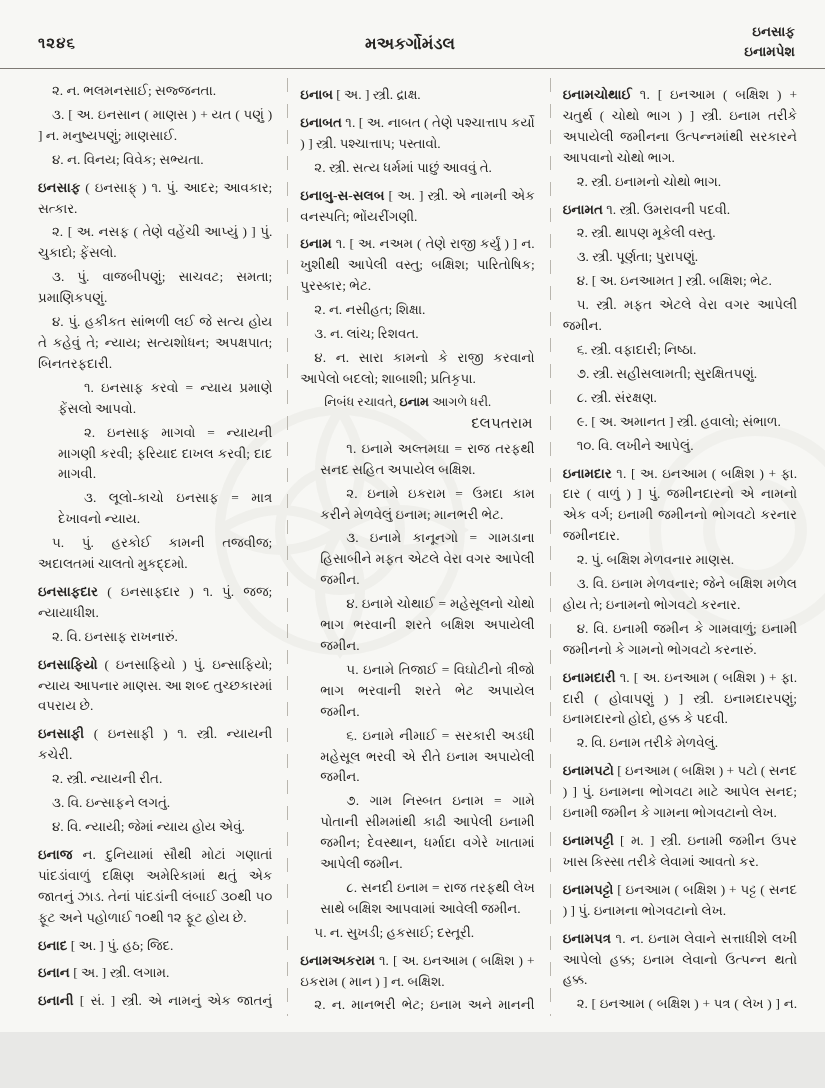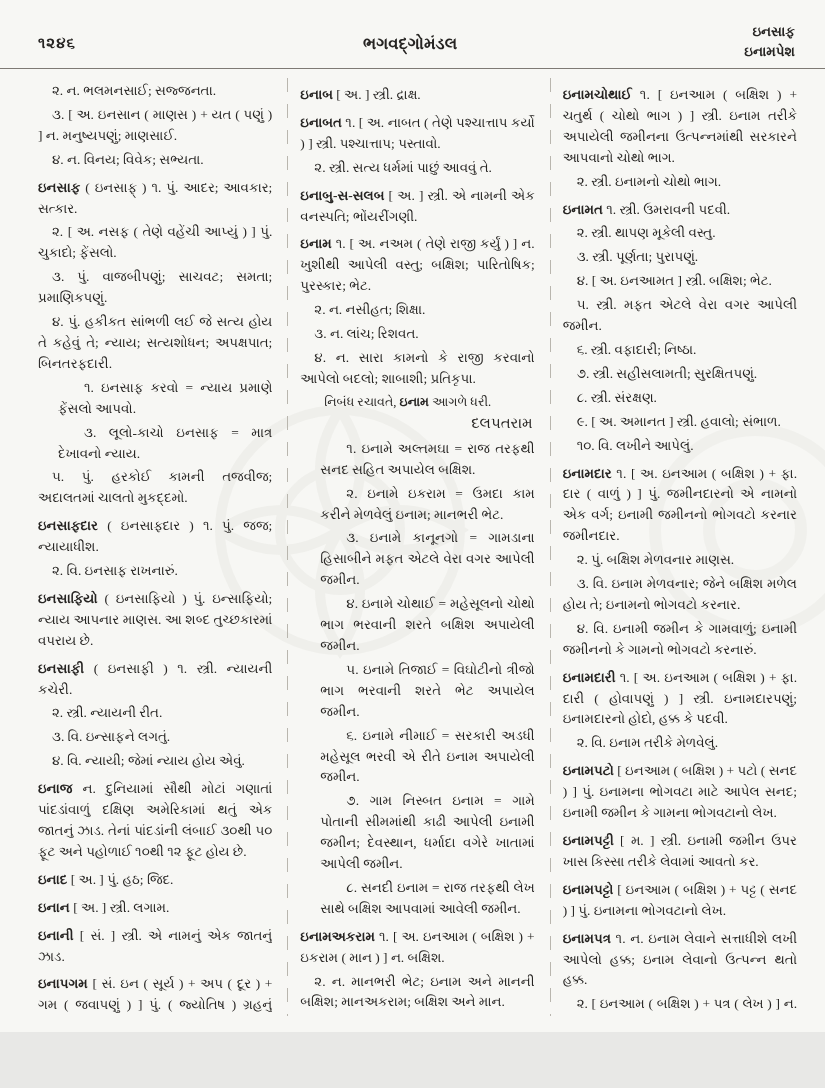--- a/index.html
+++ b/index.html
@@ -71,38 +71,39 @@
   </svg>
   <svg id="watermark2" width="260" height="260" viewBox="0 0 260 260">
     <g fill="none" stroke="#6b6a55" stroke-width="12">
       <circle cx="130" cy="130" r="100"></circle>
       <circle cx="130" cy="130" r="46"></circle>
     </g>
   </svg>
 
   <div id="header">
     <span class="pageno">૧૨૪૬</span>
-    <span class="booktitle">ભગવદ્ગોમંડલ</span>
+    <span class="booktitle">મઅકર્ગોમંડલ</span>
     <span class="guidewords">
       <span>ઇનસાફ</span><br>
       <span>ઇનામપેશ</span>
     </span>
   </div>
   <div id="header-rule"></div>
 
   <div id="columns">
     <div class="col">
         <p class="para sense"><span>૨. ન. ભલમનસાઈ; સજ્જનતા.</span></p>
         <p class="para sense"><span>૩. [ અ. ઇનસાન ( માણસ ) + યત ( પણું ) ] ન. મનુષ્યપણું; માણસાઈ.</span></p>
         <p class="para sense"><span>૪. ન. વિનય; વિવેક; સભ્યતા.</span></p>
         <p class="para entry"><span class="hw">ઇનસાફ</span><span> ( ઇનસાફ્ ) ૧. પું. આદર; આવકાર; સત્કાર.</span></p>
         <p class="para sense"><span>૨. [ અ. નસફ ( તેણે વહેંચી આપ્યું ) ] પું. ચુકાદો; ફેંસલો.</span></p>
         <p class="para sense"><span>૩. પું. વાજબીપણું; સાચવટ; સમતા; પ્રમાણિકપણું.</span></p>
         <p class="para sense"><span>૪. પું. હકીકત સાંભળી લઈ જે સત્ય હોય તે કહેવું તે; ન્યાય; સત્યશોધન; અપક્ષપાત; બિનતરફદારી.</span></p>
         <p class="para idiom"><span>૧. ઇનસાફ કરવો = ન્યાય પ્રમાણે ફેંસલો આપવો.</span></p>
+        <p class="para idiom"><span>૨. ઇનસાફ માગવો = ન્યાયની માગણી કરવી; ફરિયાદ દાખલ કરવી; દાદ માગવી.</span></p>
         <p class="para idiom"><span>૩. લૂલો-કાચો ઇનસાફ = માત્ર દેખાવનો ન્યાય.</span></p>
         <p class="para sense"><span>૫. પું. હરકોઈ કામની તજવીજ; અદાલતમાં ચાલતો મુકદ્દમો.</span></p>
         <p class="para entry"><span class="hw">ઇનસાફદાર</span><span> ( ઇનસાફ્દાર ) ૧. પું. જજ; ન્યાયાધીશ.</span></p>
         <p class="para sense"><span>૨. વિ. ઇનસાફ રાખનારું.</span></p>
         <p class="para entry"><span class="hw">ઇનસાફિયો</span><span> ( ઇનસાફિયો ) પું. ઇન્સાફિયો; ન્યાય આપનાર માણસ. આ શબ્દ તુચ્છકારમાં વપરાય છે.</span></p>
         <p class="para entry"><span class="hw">ઇનસાફી</span><span> ( ઇનસાફી ) ૧. સ્ત્રી. ન્યાયની કચેરી.</span></p>
         <p class="para sense"><span>૨. સ્ત્રી. ન્યાયની રીત.</span></p>
         <p class="para sense"><span>૩. વિ. ઇન્સાફને લગતું.</span></p>
         <p class="para sense"><span>૪. વિ. ન્યાયી; જેમાં ન્યાય હોય એવું.</span></p>
         <p class="para entry"><span class="hw">ઇનાજ</span><span> ન. દુનિયામાં સૌથી મોટાં ગણાતાં પાંદડાંવાળું દક્ષિણ અમેરિકામાં થતું એક જાતનું ઝાડ. તેનાં પાંદડાંની લંબાઈ ૩૦થી ૫૦ ફૂટ અને પહોળાઈ ૧૦થી ૧૨ ફૂટ હોય છે.</span></p>
@@ -122,20 +123,21 @@
         <p class="para sense"><span>૪. ન. સારા કામનો કે રાજી કરવાનો આપેલો બદલો; શાબાશી; પ્રતિકૃપા.</span></p>
         <p class="para cite"><span>નિબંધ રચાવતે, </span><span class="hw">ઇનામ</span><span> આગળે ધરી.</span><span class="attr">દલપતરામ</span></p>
         <p class="para idiom"><span>૧. ઇનામે અલ્તમઘા = રાજ તરફથી સનદ સહિત અપાયેલ બક્ષિશ.</span></p>
         <p class="para idiom"><span>૨. ઇનામે ઇકરામ = ઉમદા કામ કરીને મેળવેલું ઇનામ; માનભરી ભેટ.</span></p>
         <p class="para idiom"><span>૩. ઇનામે કાનૂનગો = ગામડાના હિસાબીને મફત એટલે વેરા વગર આપેલી જમીન.</span></p>
         <p class="para idiom"><span>૪. ઇનામે ચોથાઈ = મહેસૂલનો ચોથો ભાગ ભરવાની શરતે બક્ષિશ અપાયેલી જમીન.</span></p>
         <p class="para idiom"><span>૫. ઇનામે તિજાઈ = વિઘોટીનો ત્રીજો ભાગ ભરવાની શરતે ભેટ અપાયેલ જમીન.</span></p>
         <p class="para idiom"><span>૬. ઇનામે નીમાઈ = સરકારી અડધી મહેસૂલ ભરવી એ રીતે ઇનામ અપાયેલી જમીન.</span></p>
         <p class="para idiom"><span>૭. ગામ નિસ્બત ઇનામ = ગામે પોતાની સીમમાંથી કાઢી આપેલી ઇનામી જમીન; દેવસ્થાન, ધર્માદા વગેરે ખાતામાં આપેલી જમીન.</span></p>
         <p class="para idiom"><span>૮. સનદી ઇનામ = રાજ તરફથી લેખ સાથે બક્ષિશ આપવામાં આવેલી જમીન.</span></p>
+        <p class="para sense"><span>૫. ન. સુખડી; હકસાઈ; દસ્તૂરી.</span></p>
         <p class="para entry"><span class="hw">ઇનામઅકરામ</span><span> ૧. [ અ. ઇનઆમ ( બક્ષિશ ) + ઇકરામ ( માન ) ] ન. બક્ષિશ.</span></p>
         <p class="para sense"><span>૨. ન. માનભરી ભેટ; ઇનામ અને માનની બક્ષિશ; માનઅકરામ; બક્ષિશ અને માન.</span></p>
         <p class="para entry"><span class="hw">ઇનામઇકરામ</span><span> [ હિં. ] ન. માનથી અપાયેલું ઇનામ; માનભરી ભેટ.</span></p>
         <p class="para entry"><span class="hw">ઇનામઇજાફત</span><span> ( ઇનામઇઝાફત ) [ અ. ઇનઆમ ( બક્ષિશ ) + ફા. ઇજાફા ( વધારો ) ] ન. અપાયેલા ઇનામમાં વધારો કરી આપવો તે; બક્ષિશ વધારી આપવાપણું.</span></p>
       </div>
     <div class="col">
         <p class="para entry"><span class="hw">ઇનામચોથાઈ</span><span> ૧. [ ઇનઆમ ( બક્ષિશ ) + ચતુર્થ ( ચોથો ભાગ ) ] સ્ત્રી. ઇનામ તરીકે અપાયેલી જમીનના ઉત્પન્નમાંથી સરકારને આપવાનો ચોથો ભાગ.</span></p>
         <p class="para sense"><span>૨. સ્ત્રી. ઇનામનો ચોથો ભાગ.</span></p>
         <p class="para entry"><span class="hw">ઇનામત</span><span> ૧. સ્ત્રી. ઉમરાવની પદવી.</span></p>
         <p class="para sense"><span>૨. સ્ત્રી. થાપણ મૂકેલી વસ્તુ.</span></p>

